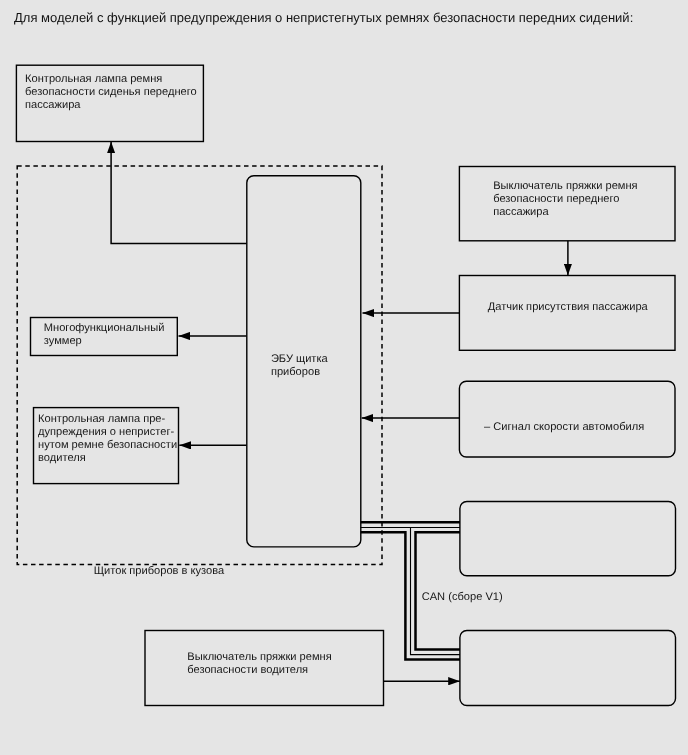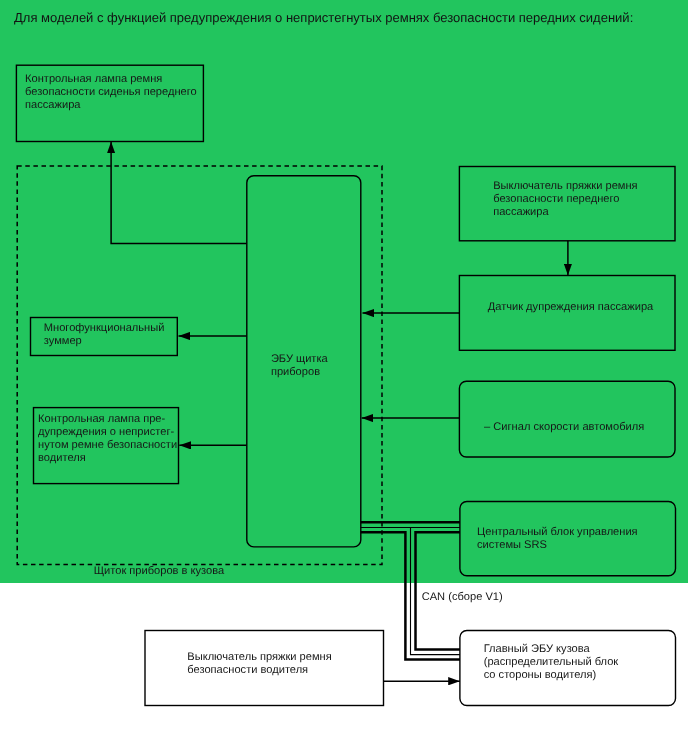--- a/index.html
+++ b/index.html
@@ -1,19 +1,19 @@
 <!DOCTYPE html>
 <html><head>
 <meta charset="utf-8">
 <style>
   html,body{margin:0;padding:0;background:#ffffff;}
   body{width:688px;height:755px;position:relative;overflow:hidden;
        font-family:"Liberation Sans",sans-serif;color:#000000;
        -webkit-font-smoothing:antialiased;text-rendering:geometricPrecision;}
-  #canvas{position:absolute;left:0;top:0;width:688px;height:583px;background:#22c55e;}
+  #canvas{position:absolute;left:0;top:0;width:688px;height:755px;background:#e5e5e5;}
   #diagram{position:absolute;left:0;top:0;width:688px;height:755px;}
   .t{position:absolute;white-space:pre;font-size:11.1px;line-height:13px;color:#161616;
      transform:translateZ(0);}
   #title{left:14px;top:9.5px;font-size:13px;line-height:15px;color:#121212;}
 </style>
 </head>
 <body>
 
 <div id="canvas">
 
@@ -79,26 +79,21 @@
 зуммер</div>
   <div class="t" style="left:38.1px;top:412.5px">Контрольная лампа пре-
 дупреждения о непристег-
 нутом ремне безопасности
 водителя</div>
   <div class="t" style="left:270.9px;top:352.5px">ЭБУ щитка
 приборов</div>
   <div class="t" style="left:493.2px;top:179.6px">Выключатель пряжки ремня
 безопасности переднего
 пассажира</div>
-  <div class="t" style="left:487.7px;top:301.2px">Датчик дупреждения пассажира</div>
+  <div class="t" style="left:487.7px;top:301.2px">Датчик присутствия пассажира</div>
   <div class="t" style="left:484.1px;top:421.4px">– Сигнал скорости автомобиля</div>
-  <div class="t" style="left:477.0px;top:526.1px">Центральный блок управления
-системы SRS</div>
-  <div class="t" style="left:483.7px;top:643.4px">Главный ЭБУ кузова
-(распределительный блок
-со стороны водителя)</div>
   <div class="t" style="left:187.3px;top:650.6px">Выключатель пряжки ремня
 безопасности водителя</div>
 
   <div class="t" style="left:93.7px;top:565.4px">Щиток приборов в кузова</div>
   <div class="t" style="left:421.7px;top:590.8px">CAN (сборе V1)</div>
 
 </div>
 
 </body></html>

